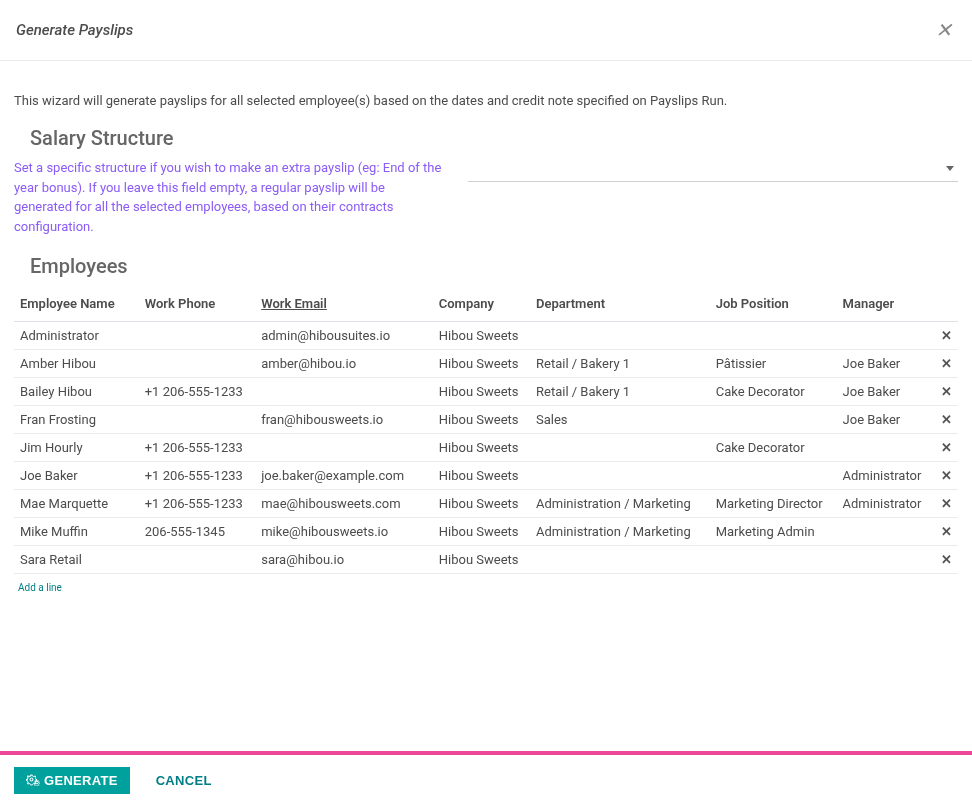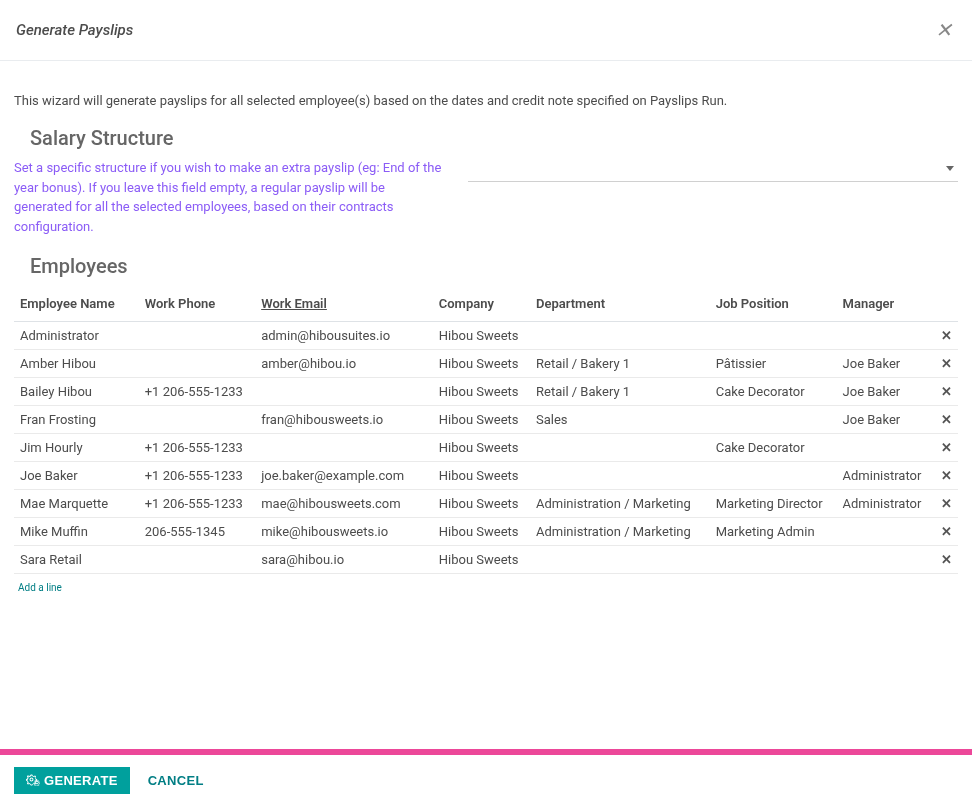--- a/index.html
+++ b/index.html
@@ -112,24 +112,24 @@
     font-weight: bold;
   }
   .add-line {
     color: #017e84;
     cursor: pointer;
     padding: 8px 4px 4px 4px;
     display: inline-block;
     font-size: 10px;
   }
   .modal-footer {
-    border-top: 6px solid #ec4899;
+    border-top: 4px solid #ec4899;
     padding: 12px 14px;
     display: flex;
-    gap: 12px;
+    gap: 20px;
     align-items: center;
   }
   .btn-primary {
     background: #00A09D;
     color: #fff;
     border: none;
     padding: 6px 12px;
     font-size: 13px;
     font-weight: 600;
     letter-spacing: 0.3px;

